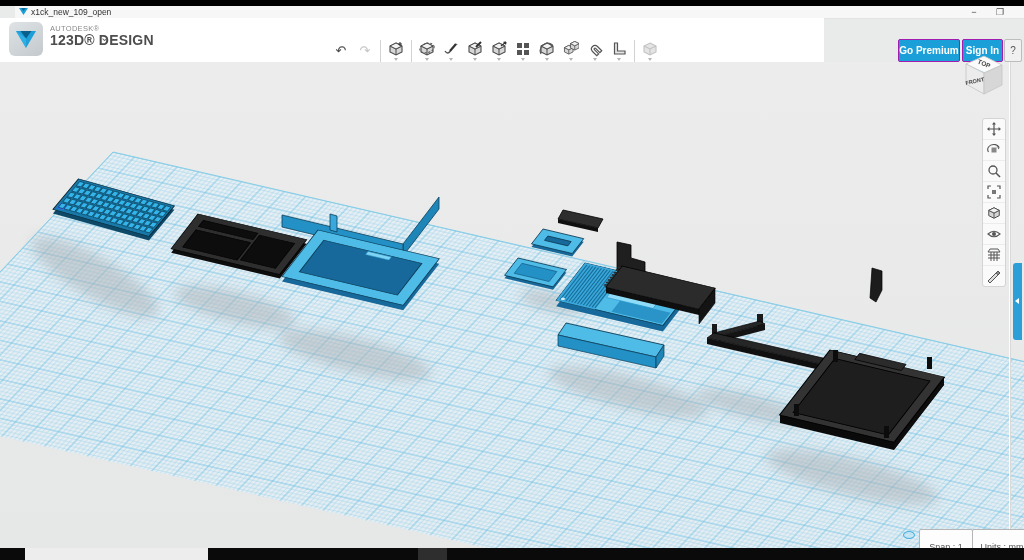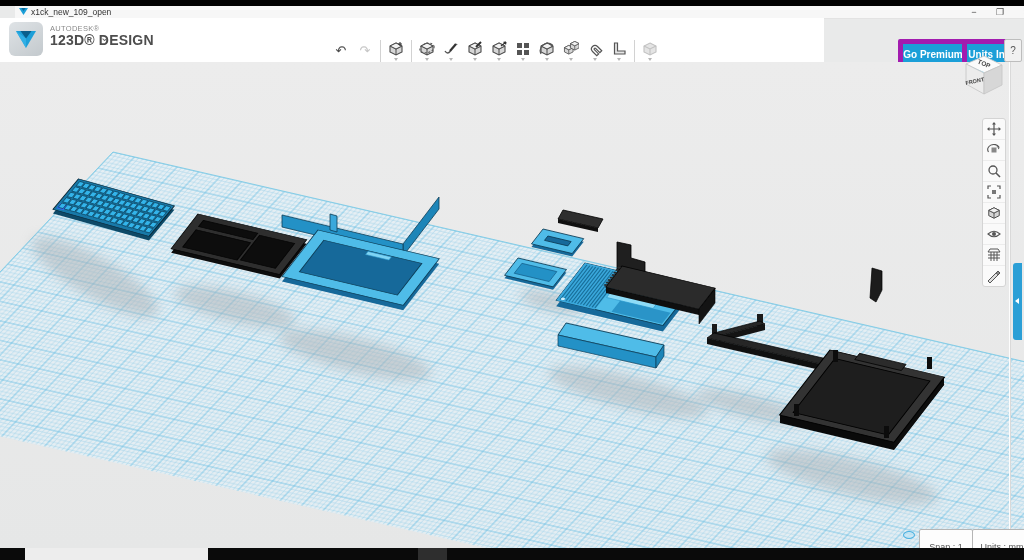--- a/index.html
+++ b/index.html
@@ -18,21 +18,21 @@
   #brand .l1{font-size:7.5px;color:#8a8a8a;letter-spacing:.3px;}
   #brand .l2{font-size:14px;color:#4d4d4d;font-weight:bold;letter-spacing:.2px;}
   #brand-chevron{left:100px;top:13px;font-size:11px;color:#666;}
   #main-toolbar{left:332px;top:20px;height:26px;display:flex;align-items:center;gap:6px;}
   .tbtn{width:18px;height:20px;display:flex;flex-direction:column;align-items:center;justify-content:center;cursor:pointer;}
   .tbtn svg{display:block;}
   .tsep{width:1px;height:22px;background:#d2d2d2;}
   .tcaret{width:0;height:0;border-left:2.5px solid transparent;border-right:2.5px solid transparent;border-top:3px solid #b5b5b5;margin-top:1px;}
   .uglyph{font-size:13px;line-height:14px;color:#4a4a4a;}
   .uglyph.dis{color:#c6c6c6;}
-  #premium-btn,#signin-btn{top:21px;height:21px;background:#1b9fd8;border:5px solid #a21caf;border-radius:2px;
+  #premium-btn,#signin-btn{top:21px;height:21px;background:#1b9fd8;border:1px solid #a21caf;border-radius:2px;
     color:#fff;font-weight:bold;font-size:10px;display:flex;align-items:center;justify-content:center;cursor:pointer;}
   #premium-btn{left:898px;width:60px;}
   #signin-btn{left:962px;width:39px;}
   #help-btn{left:1004px;top:21px;width:16px;height:21px;background:#f1f1f1;border:1px solid #bdbdbd;border-radius:2px;
     font-size:10px;color:#555;display:flex;align-items:center;justify-content:center;cursor:pointer;}
   
   #canvas{left:0;top:62px;width:1024px;height:486px;background:linear-gradient(180deg,#ececec,#e6e7e7);}
   #scene{position:absolute;left:0;top:0;}
   
   #viewcube{left:956px;top:50px;width:56px;height:56px;cursor:pointer;}
@@ -187,21 +187,21 @@
     <div class="tbtn">
       <svg width="16" height="16" viewBox="0 0 16 16">
         <path d="M8 2 L14 5 L14 11 L8 14 L2 11 L2 5 Z" fill="#e4e4e4" stroke="#c2c2c2" stroke-width="1.1"></path>
         <path d="M2 5 L8 8 L14 5 M8 8 V14" fill="none" stroke="#c2c2c2" stroke-width="1.1"></path>
       </svg>
         <div class="tcaret"></div>
       </div>
   </div>
 
   <div id="premium-btn" class="abs">Go Premium</div>
-  <div id="signin-btn" class="abs">Units In</div>
+  <div id="signin-btn" class="abs">Sign In</div>
   <div id="help-btn" class="abs">?</div>
 </div>
 
 <div id="canvas" class="abs">
   <svg id="scene" width="1024" height="486" viewBox="0 0 1024 486">
     <defs>
       <symbol id="cube14" viewBox="0 0 16 16">
         <path d="M8 2 L14 5 L14 11 L8 14 L2 11 L2 5 Z" fill="#d6d6d6" stroke="#4a4a4a" stroke-width="1.1"></path>
         <path d="M2 5 L8 8 L14 5" fill="none" stroke="#4a4a4a" stroke-width="1"></path>
         <path d="M8 8 V14" stroke="#4a4a4a" stroke-width="1"></path>

